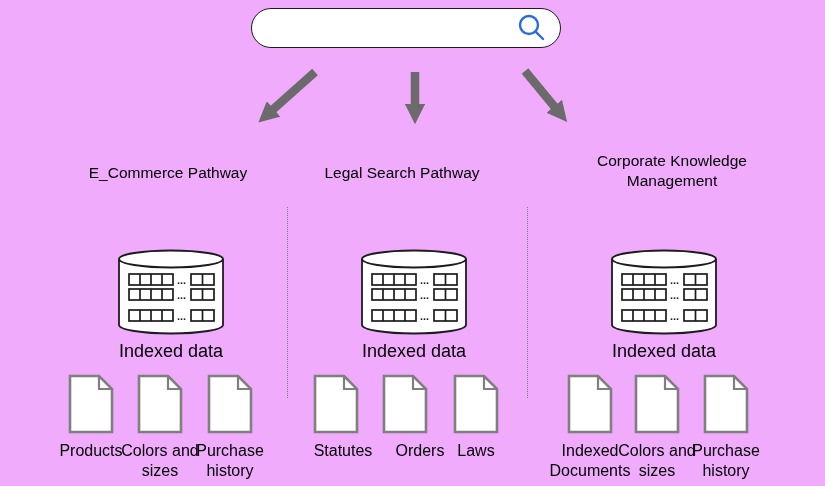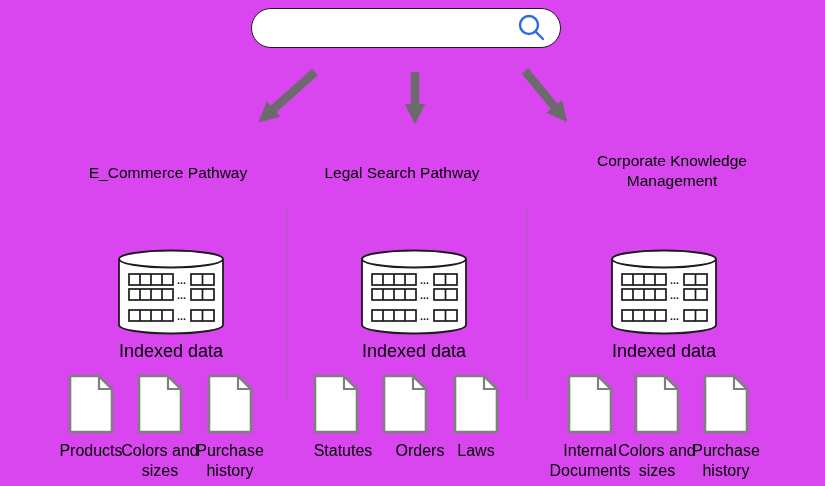--- a/index.html
+++ b/index.html
@@ -1,17 +1,17 @@
 <!DOCTYPE html>
 <html><head>
 <meta charset="utf-8">
 <style>
   html,body{margin:0;padding:0;background:#ffffff;}
   .canvas{
-    position:relative;width:825px;height:486px;background:#d946ef;
+    position:relative;width:825px;height:486px;background:#f0abfc;
     font-family:"Liberation Sans",sans-serif;color:#000;overflow:hidden;
   }
   
   .searchbar{
     position:absolute;left:251px;top:8px;width:310px;height:40px;
     border:1.7px solid #1c1c1c;border-radius:22px;background:#fff;
     display:flex;align-items:center;justify-content:flex-end;padding-right:13px;box-sizing:border-box;
   }
   .searchbar .mag{width:30px;height:30px;display:block;cursor:pointer;}
   
@@ -202,17 +202,17 @@
     <path d="M31,2 L31,15 L44,15" fill="none" stroke="#7f7f7f" stroke-width="2.2"></path>
   </svg>
   <svg class="doc s3b" viewBox="0 0 46 60">
     <path d="M2,2 L31,2 L44,15 L44,58 L2,58 Z" fill="#fff" stroke="#7f7f7f" stroke-width="2.6"></path>
     <path d="M31,2 L31,15 L44,15" fill="none" stroke="#7f7f7f" stroke-width="2.2"></path>
   </svg>
   <svg class="doc s3c" viewBox="0 0 46 60">
     <path d="M2,2 L31,2 L44,15 L44,58 L2,58 Z" fill="#fff" stroke="#7f7f7f" stroke-width="2.6"></path>
     <path d="M31,2 L31,15 L44,15" fill="none" stroke="#7f7f7f" stroke-width="2.2"></path>
   </svg>
-  <div class="doc-label l3a">Internal Documents</div>
+  <div class="doc-label l3a">Indexed Documents</div>
   <div class="doc-label l3b">Colors and sizes</div>
   <div class="doc-label l3c">Purchase history</div>
 
 </div>
 
 </body></html>

